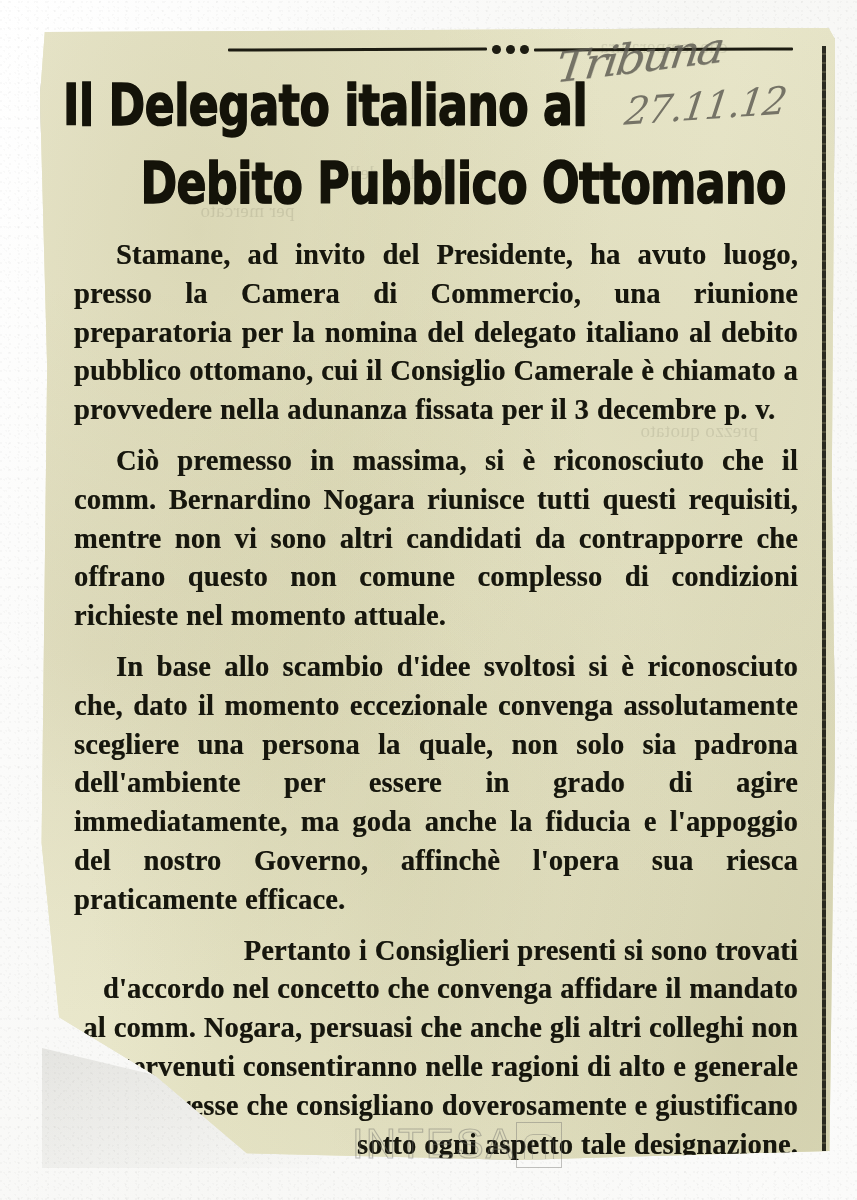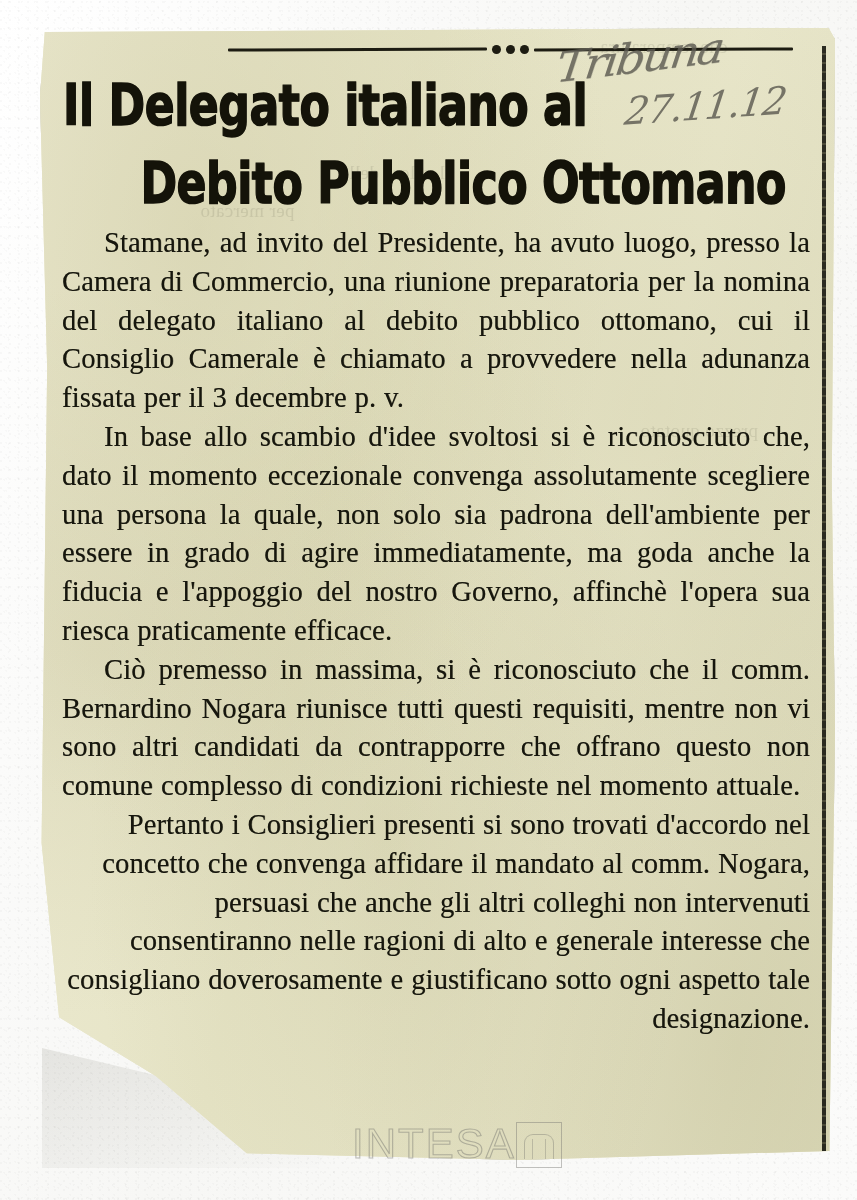--- a/index.html
+++ b/index.html
@@ -170,24 +170,25 @@
     width: 748px;
     color: #16160d;
     font-family: "Liberation Serif", serif;
     font-size: 28.5px;
     line-height: 38.8px;
     letter-spacing: 0.15px;
     word-spacing: 0.6px;
     text-shadow: 0.35px 0 0 rgba(22,22,13,0.42), 0 0.35px 0 rgba(22,22,13,0.22);
   }
   .body-text p {
-    margin: 0;
+    margin: 12px;
     text-indent: 42px;
     text-align: justify;
     white-space: pre-wrap;
+    font-weight: bold;
   }
   .body-text p.last { text-align: right; }
 
   
   .watermark {
     position: absolute;
     left: 352px;
     top: 1122px;
     display: flex;
     align-items: flex-start;
@@ -261,22 +262,22 @@
       <span class="orn-line"></span>
     </div>
 
     <div class="headline">
       <span class="l1">Il Delegato italiano al</span>
       <span class="l2">Debito Pubblico Ottomano</span>
     </div>
 
     <div class="body-text">
       <p>Stamane, ad invito del Presidente, ha avuto luogo, presso la Camera di Commercio, una riunione preparatoria per la nomina del delegato italiano al debito pubblico ottomano, cui il Consiglio Camerale è chiamato a provvedere nella adunanza fissata per il 3 decembre p. v.</p>
+      <p>Ciò premesso in massima, si è riconosciuto che il comm. Bernardino Nogara riunisce tutti questi requisiti, mentre non vi sono altri candidati da contrapporre che offrano questo non comune complesso di condizioni richieste nel momento attuale.</p>
       <p>In base allo scambio d'idee svoltosi si è riconosciuto che, dato il momento eccezionale convenga assolutamente scegliere una persona la quale, non solo sia padrona dell'ambiente per essere in grado di agire immediatamente, ma goda anche la fiducia e l'appoggio del nostro Governo, affinchè l'opera sua riesca praticamente efficace.</p>
-      <p>Ciò premesso in massima, si è riconosciuto che il comm. Bernardino Nogara riunisce tutti questi requisiti, mentre non vi sono altri candidati da contrapporre che offrano questo non comune complesso di condizioni richieste nel momento attuale.</p>
       <p class="last">Pertanto i Consiglieri presenti si sono trovati d'accordo nel concetto che convenga affidare il mandato al comm. Nogara, persuasi che anche gli altri colleghi non intervenuti consentiranno nelle ragioni di alto e generale interesse che consigliano doverosamente e giustificano sotto ogni aspetto tale designazione.</p>
     </div>
 
     <div class="col-rule"></div>
     <div class="left-rule"></div>
   </div>
 
   <div class="hand hand-name">Tribuna</div>
   <div class="hand hand-date">27.11.12</div>
 

